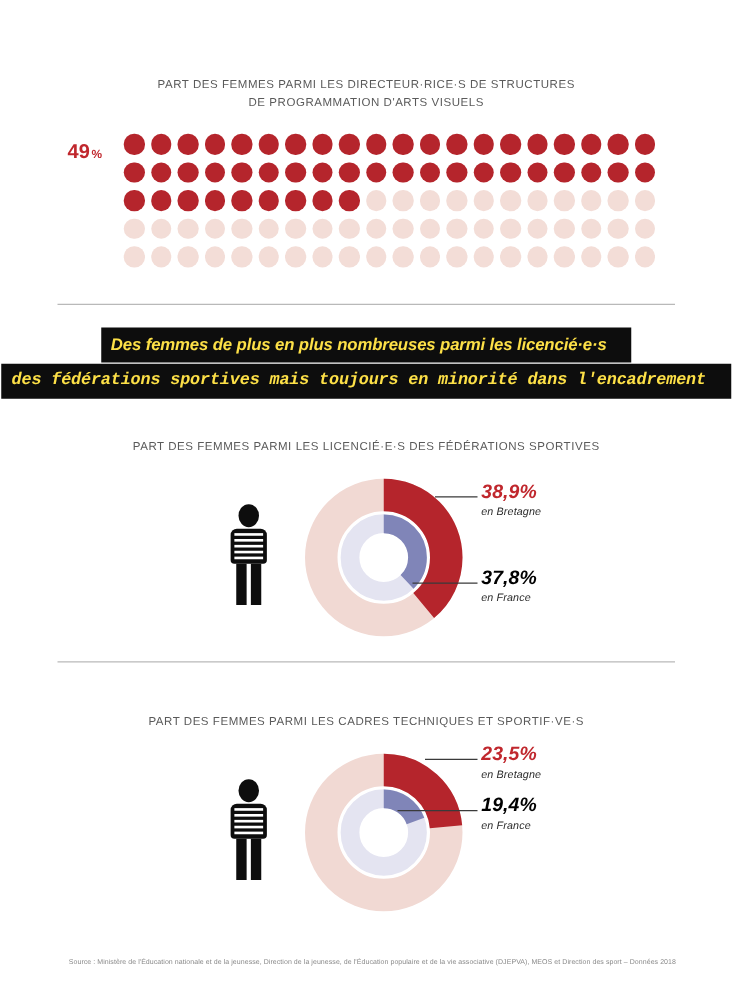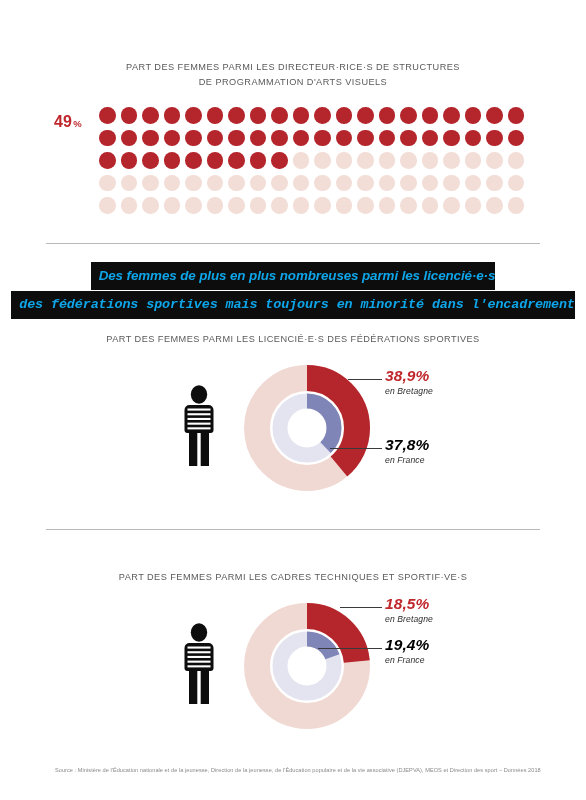--- a/index.html
+++ b/index.html
@@ -84,26 +84,26 @@
     position: absolute;
     left: 0;
     top: 262px;
     width: 586px;
     text-align: center;
     line-height: 23px;
   }
   #banner .bline {
     display: inline-block;
     background: #0d0d0d;
-    color: #0ea5e9;
+    color: #fde047;
     font-style: italic;
     font-weight: bold;
     font-size: 13.4px;
     letter-spacing: -0.1px;
-    padding: 2px 0 3px 8px;
+    padding: 2px 20px 3px 8px;
     box-decoration-break: clone;
   }
   #banner .row2 { margin-top: 1px; font-family: Liberation Mono, monospace; }
 
   
   .donut-block { position: absolute; left: 0; width: 586px; height: 170px; }
   .donut-wrap { position: absolute; }
   .donut-svg { display: block; }
 
   .person {
@@ -269,21 +269,21 @@
       </div>
   </div>
 
   <div class="divider" style="top:243px;"></div>
 
   <div id="banner">
     <div><span class="bline">Des femmes de plus en plus nombreuses parmi les licencié·e·s</span></div>
     <div class="row2"><span class="bline">des fédérations sportives mais toujours en minorité dans l'encadrement</span></div>
   </div>
 
-  <div class="donut-block" style="top:322px;">
+  <div class="donut-block" style="top:340px;">
 
     <div class="section-title" style="top:10px;">PART DES FEMMES PARMI LES LICENCIÉ·E·S DES FÉDÉRATIONS SPORTIVES</div>
 
     <div class="person" style="left:176px; top:63px;">
       <svg viewBox="0 0 46 84" width="46" height="84" aria-hidden="true">
         <ellipse cx="23" cy="9.5" rx="8.2" ry="9.2" fill="#0d0d0d"></ellipse>
         <path d="M13.5 20 h19 a5 5 0 0 1 5 5 v20 a3 3 0 0 1 -3 3 h-23 a3 3 0 0 1 -3 -3 v-20 a5 5 0 0 1 5 -5 z" fill="#0d0d0d"></path>
         <g fill="#ffffff">
           <rect x="11.5" y="23.5" width="23" height="2.1"></rect>
           <rect x="11.5" y="28.2" width="23" height="2.1"></rect>
@@ -351,21 +351,21 @@
         <circle cx="64" cy="64" r="50" fill="none" stroke="#b5252c" stroke-width="26" stroke-dasharray="73.8 240.4" stroke-dashoffset="0" transform="rotate(-90 64 64)"></circle>
         <circle cx="64" cy="64" r="27" fill="none" stroke="#e4e4f1" stroke-width="15"></circle>
         <circle cx="64" cy="64" r="27" fill="none" stroke="#8085b8" stroke-width="15" stroke-dasharray="32.9 136.7" stroke-dashoffset="0" transform="rotate(-90 64 64)"></circle>
       </svg>
     </div>
 
     <div class="leader" style="left:340px; top:47px; width:42px;"></div>
     <div class="leader" style="left:318px; top:88px; width:64px;"></div>
 
     <div class="callout red" style="left:385px; top:35px;">
-      <span class="val">18,5</span><span class="val sym">%</span>
+      <span class="val">23,5</span><span class="val sym">%</span>
       <span class="sub">en Bretagne</span>
     </div>
 
     <div class="callout purple" style="left:385px; top:76px;">
       <span class="val">19,4</span><span class="val sym">%</span>
       <span class="sub">en France</span>
     </div>
   </div>
 
   <div id="footer">Source : Ministère de l'Éducation nationale et de la jeunesse, Direction de la jeunesse, de l'Éducation populaire et de la vie associative (DJEPVA), MEOS et Direction des sport – Données 2018</div>

